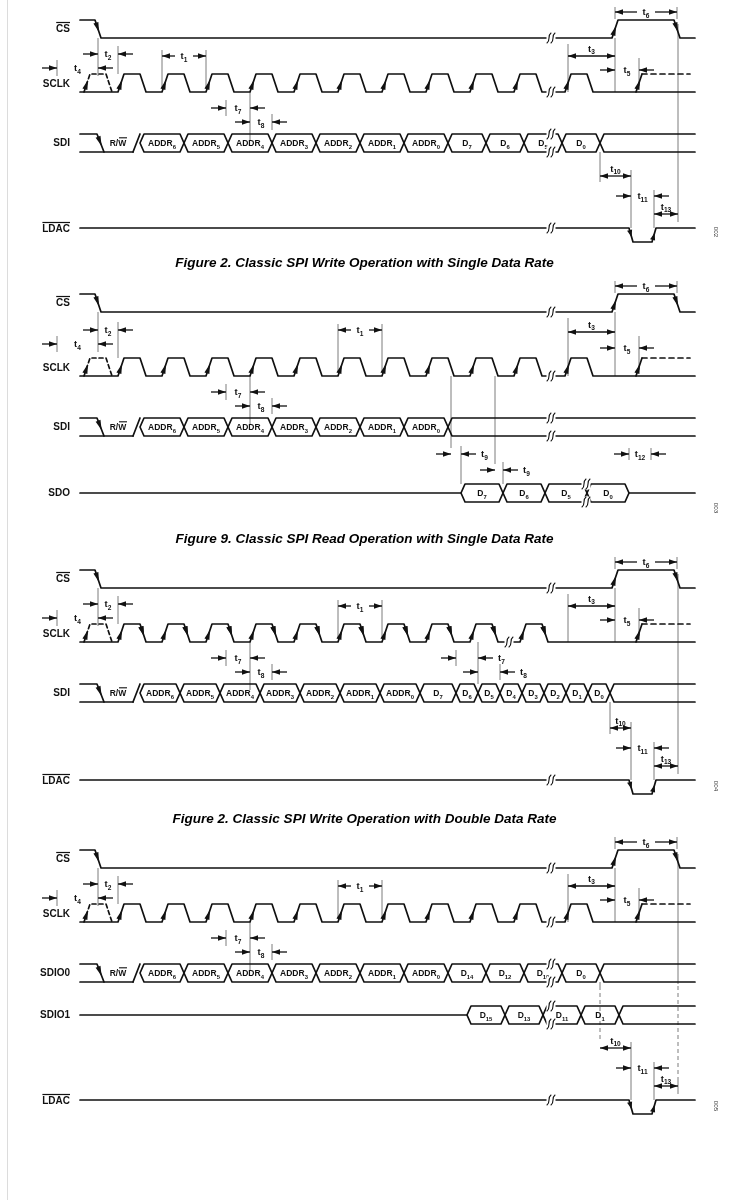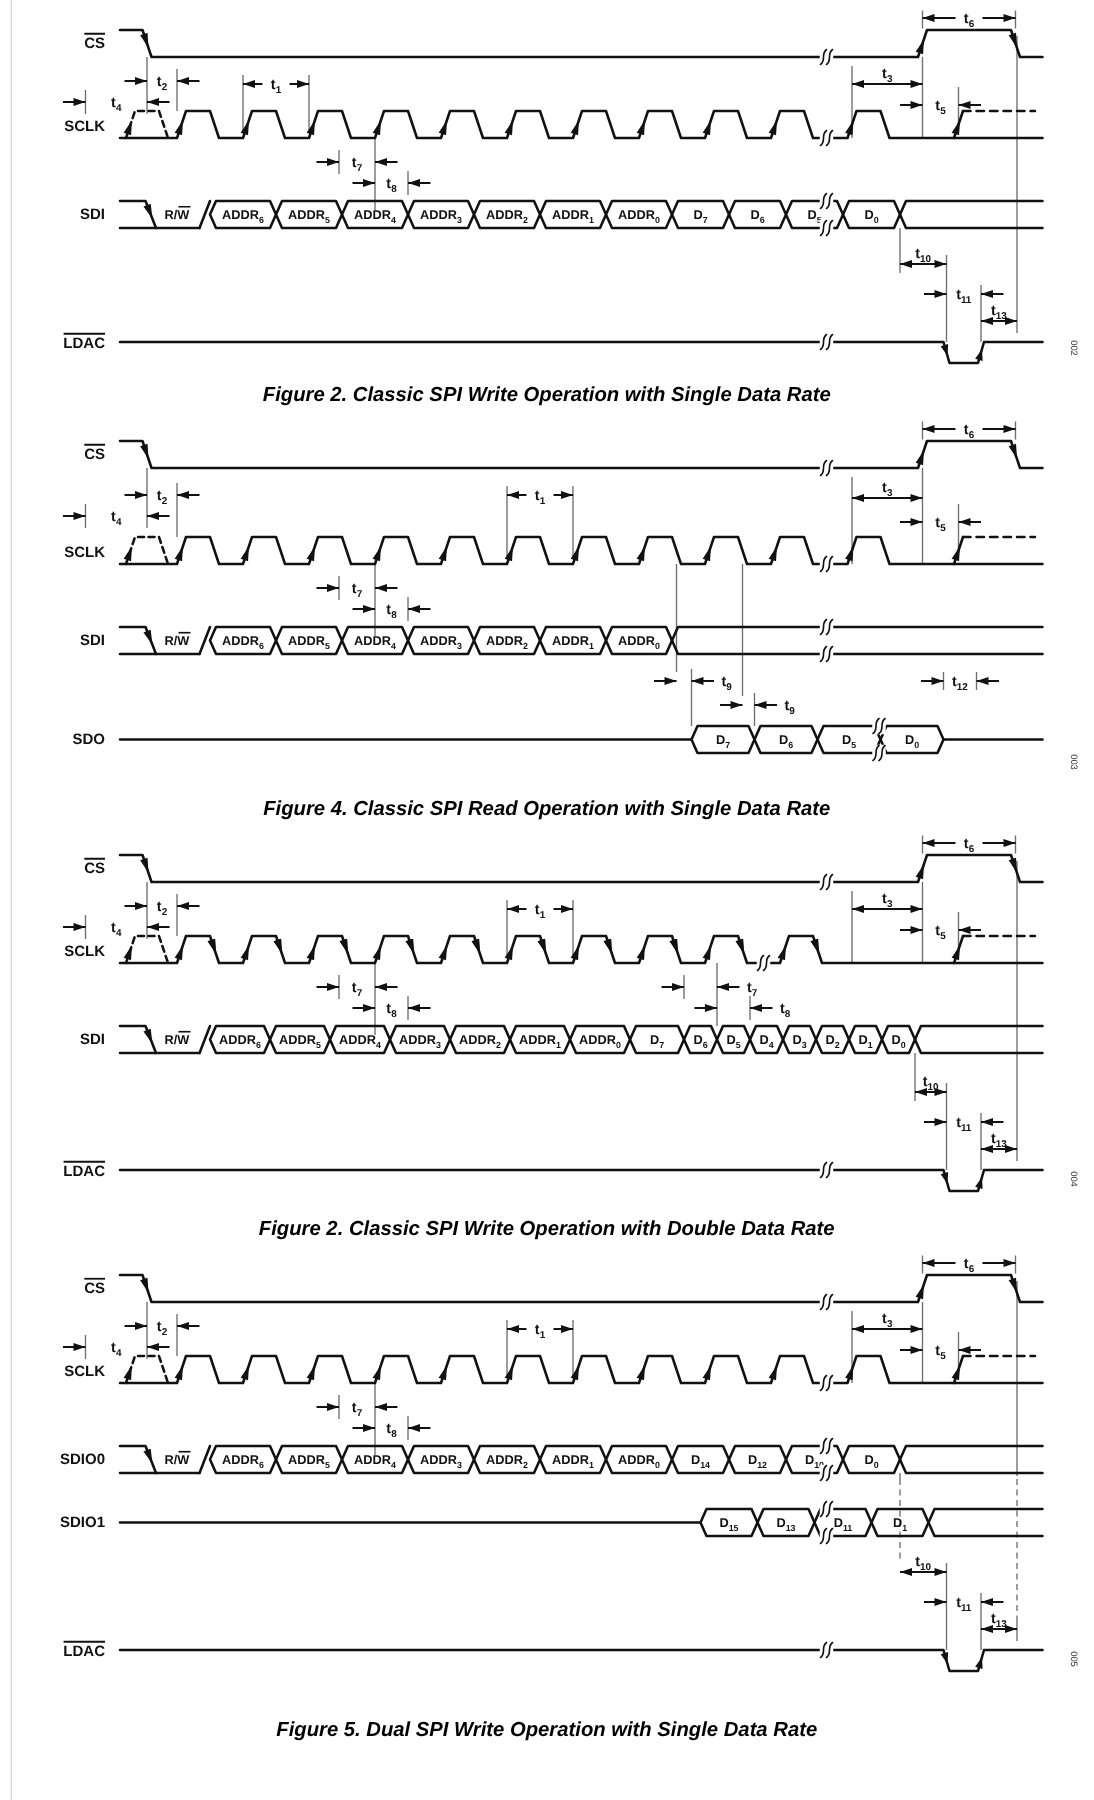--- a/index.html
+++ b/index.html
@@ -313,21 +313,21 @@
       <line x1="651" y1="176" x2="666" y2="176" stroke="#111111" stroke-width="1.3"></line>
       <polygon points="651,176 659,173.3 659,178.7" fill="#111111"></polygon>
       <text x="640" y="179.4" font-size="9.5" font-weight="bold" text-anchor="middle" fill="#111111" font-family="&quot;Liberation Sans&quot;,sans-serif"><tspan>t</tspan><tspan font-size="6.6" dy="2.4">12</tspan></text>
       <text x="70" y="28" font-size="10" font-weight="bold" text-anchor="end" fill="#111111" font-family="&quot;Liberation Sans&quot;,sans-serif"><tspan>CS</tspan></text>
       <line x1="56.2" y1="18.5" x2="70" y2="18.5" stroke="#111111" stroke-width="1.2"></line>
       <text x="70" y="93" font-size="10" font-weight="bold" text-anchor="end" fill="#111111" font-family="&quot;Liberation Sans&quot;,sans-serif"><tspan>SCLK</tspan></text>
       <text x="70" y="152" font-size="10" font-weight="bold" text-anchor="end" fill="#111111" font-family="&quot;Liberation Sans&quot;,sans-serif"><tspan>SDI</tspan></text>
       <text x="70" y="218" font-size="10" font-weight="bold" text-anchor="end" fill="#111111" font-family="&quot;Liberation Sans&quot;,sans-serif"><tspan>SDO</tspan></text>
       <text x="714" y="230" font-size="6.2" fill="#333" text-anchor="middle" font-family="&quot;Liberation Sans&quot;,sans-serif" transform="rotate(90 714 230)">003</text>
     </svg>
-  <div class="caption">Figure 4. Classic SPI Read Operation with Single Data Rate</div>
+  <div class="caption">Figure 9. Classic SPI Read Operation with Single Data Rate</div>
 </section>
 
 <section class="figure">
   <svg class="tdiag" id="fig2" width="729" height="254">
       <line x1="98" y1="34" x2="98" y2="72" stroke="#6e6e6e" stroke-width="0.9" stroke-dasharray="none"></line>
       <line x1="57" y1="56" x2="57" y2="72" stroke="#6e6e6e" stroke-width="0.9" stroke-dasharray="none"></line>
       <line x1="118" y1="42" x2="118" y2="70" stroke="#6e6e6e" stroke-width="0.9" stroke-dasharray="none"></line>
       <line x1="338" y1="46" x2="338" y2="84" stroke="#6e6e6e" stroke-width="0.9" stroke-dasharray="none"></line>
       <line x1="382" y1="46" x2="382" y2="84" stroke="#6e6e6e" stroke-width="0.9" stroke-dasharray="none"></line>
       <line x1="226" y1="96" x2="226" y2="112" stroke="#6e6e6e" stroke-width="0.9" stroke-dasharray="none"></line>
@@ -670,14 +670,13 @@
       <text x="666" y="248" font-size="9.5" font-weight="bold" text-anchor="middle" fill="#111111" font-family="&quot;Liberation Sans&quot;,sans-serif"><tspan>t</tspan><tspan font-size="6.6" dy="2.4">13</tspan></text>
       <text x="70" y="28" font-size="10" font-weight="bold" text-anchor="end" fill="#111111" font-family="&quot;Liberation Sans&quot;,sans-serif"><tspan>CS</tspan></text>
       <line x1="56.2" y1="18.5" x2="70" y2="18.5" stroke="#111111" stroke-width="1.2"></line>
       <text x="70" y="83" font-size="10" font-weight="bold" text-anchor="end" fill="#111111" font-family="&quot;Liberation Sans&quot;,sans-serif"><tspan>SCLK</tspan></text>
       <text x="70" y="142" font-size="10" font-weight="bold" text-anchor="end" fill="#111111" font-family="&quot;Liberation Sans&quot;,sans-serif"><tspan>SDIO0</tspan></text>
       <text x="70" y="184" font-size="10" font-weight="bold" text-anchor="end" fill="#111111" font-family="&quot;Liberation Sans&quot;,sans-serif"><tspan>SDIO1</tspan></text>
       <text x="70" y="270" font-size="10" font-weight="bold" text-anchor="end" fill="#111111" font-family="&quot;Liberation Sans&quot;,sans-serif"><tspan>LDAC</tspan></text>
       <line x1="42.4" y1="260.5" x2="70" y2="260.5" stroke="#111111" stroke-width="1.2"></line>
       <text x="714" y="272" font-size="6.2" fill="#333" text-anchor="middle" font-family="&quot;Liberation Sans&quot;,sans-serif" transform="rotate(90 714 272)">005</text>
     </svg>
-  <div class="caption">Figure 5. Dual SPI Write Operation with Single Data Rate</div>
 </section>
 
 </body></html>

